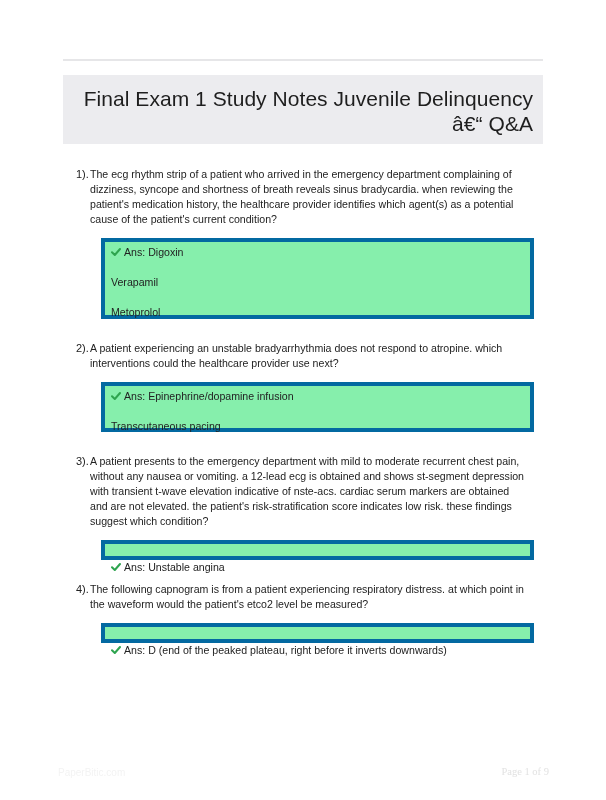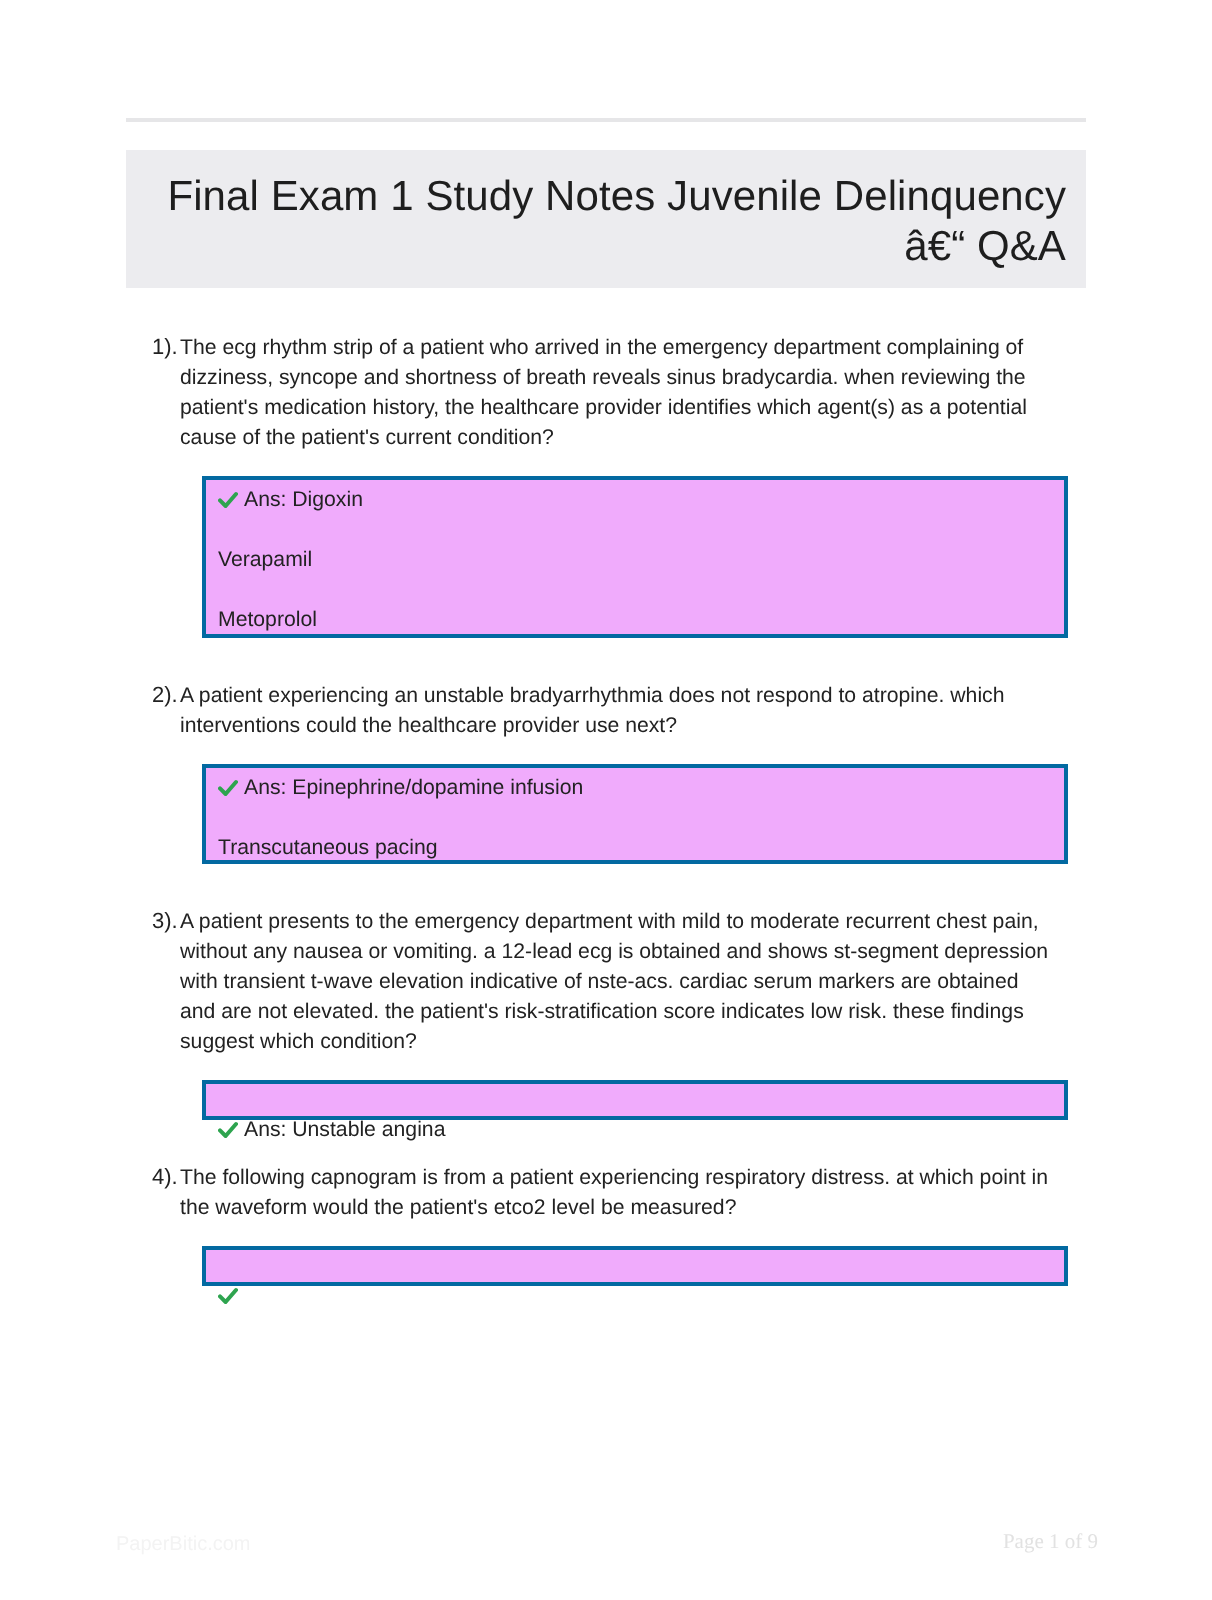--- a/index.html
+++ b/index.html
@@ -61,22 +61,22 @@
       top: 0;
       width: 434px;
       font-size: 10.6px;
       line-height: 15.1px;
       color: #222;
     }
     .answers {
       position: absolute;
       left: 25px;
       width: 433px;
-      background: #f0abfc;
-      border: 2px solid #0369a1;
+      background: #86efac;
+      border: 4px solid #0369a1;
       box-sizing: border-box;
     }
     .answer {
       height: 30px;
       box-sizing: border-box;
       padding: 3px 0 0 6px;
       font-size: 10.6px;
       line-height: 14px;
       color: #222;
       display: flex;
@@ -168,18 +168,19 @@
 </div>
 
 <div class="question" style="top:582px;">
   <span class="q-num">4).</span>
   <div class="q-text">The following capnogram is from a patient experiencing respiratory distress. at which point in the waveform would the patient's etco2 level be measured?</div>
   <div class="answers" style="top:41px; height:20px;">
     <div class="answer single">
       <svg class="check" viewBox="0 0 10 10">
           <path d="M1 5.2 L3.8 8 L9 2" fill="none" stroke="#2ea44f" stroke-width="2" stroke-linecap="round" stroke-linejoin="round"></path>
         </svg>
+      <span>Ans: D (end of the peaked plateau, right before it inverts downwards)</span>
     </div>
   </div>
 </div>
 
 <div class="footer-left">PaperBitic.com</div>
 <div class="footer-right">Page 1 of 9</div>
 
 </body></html>

